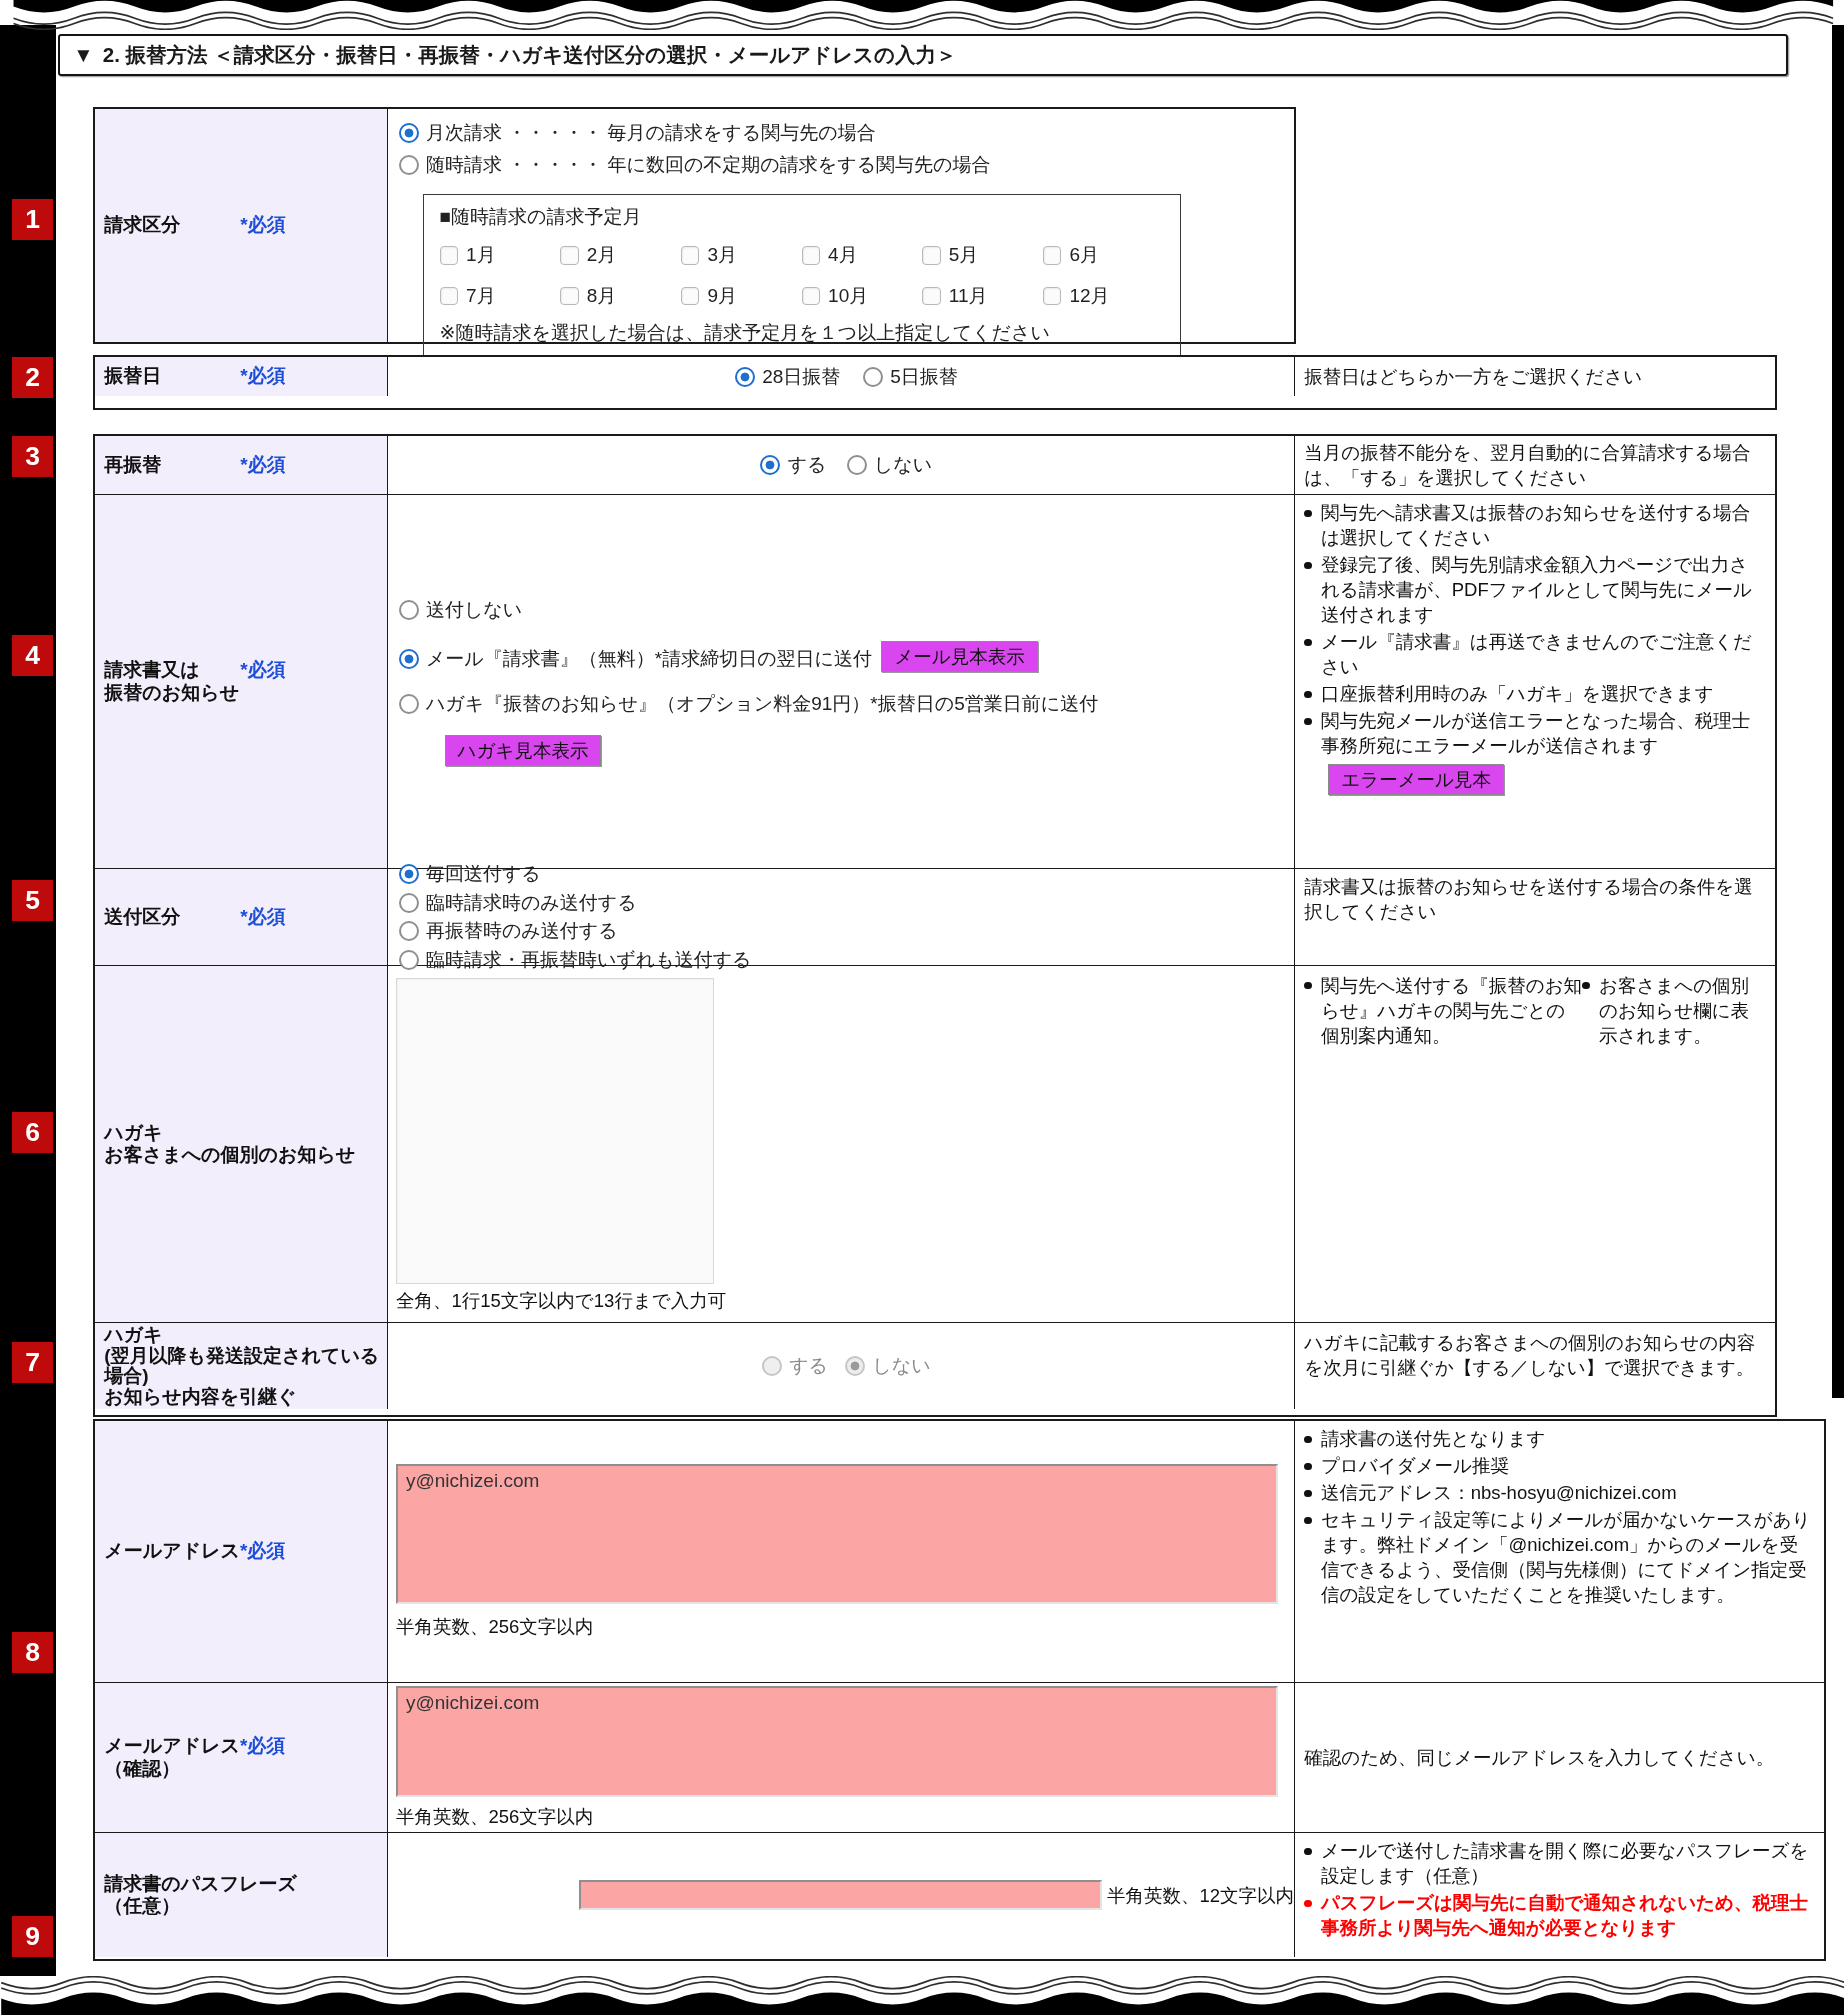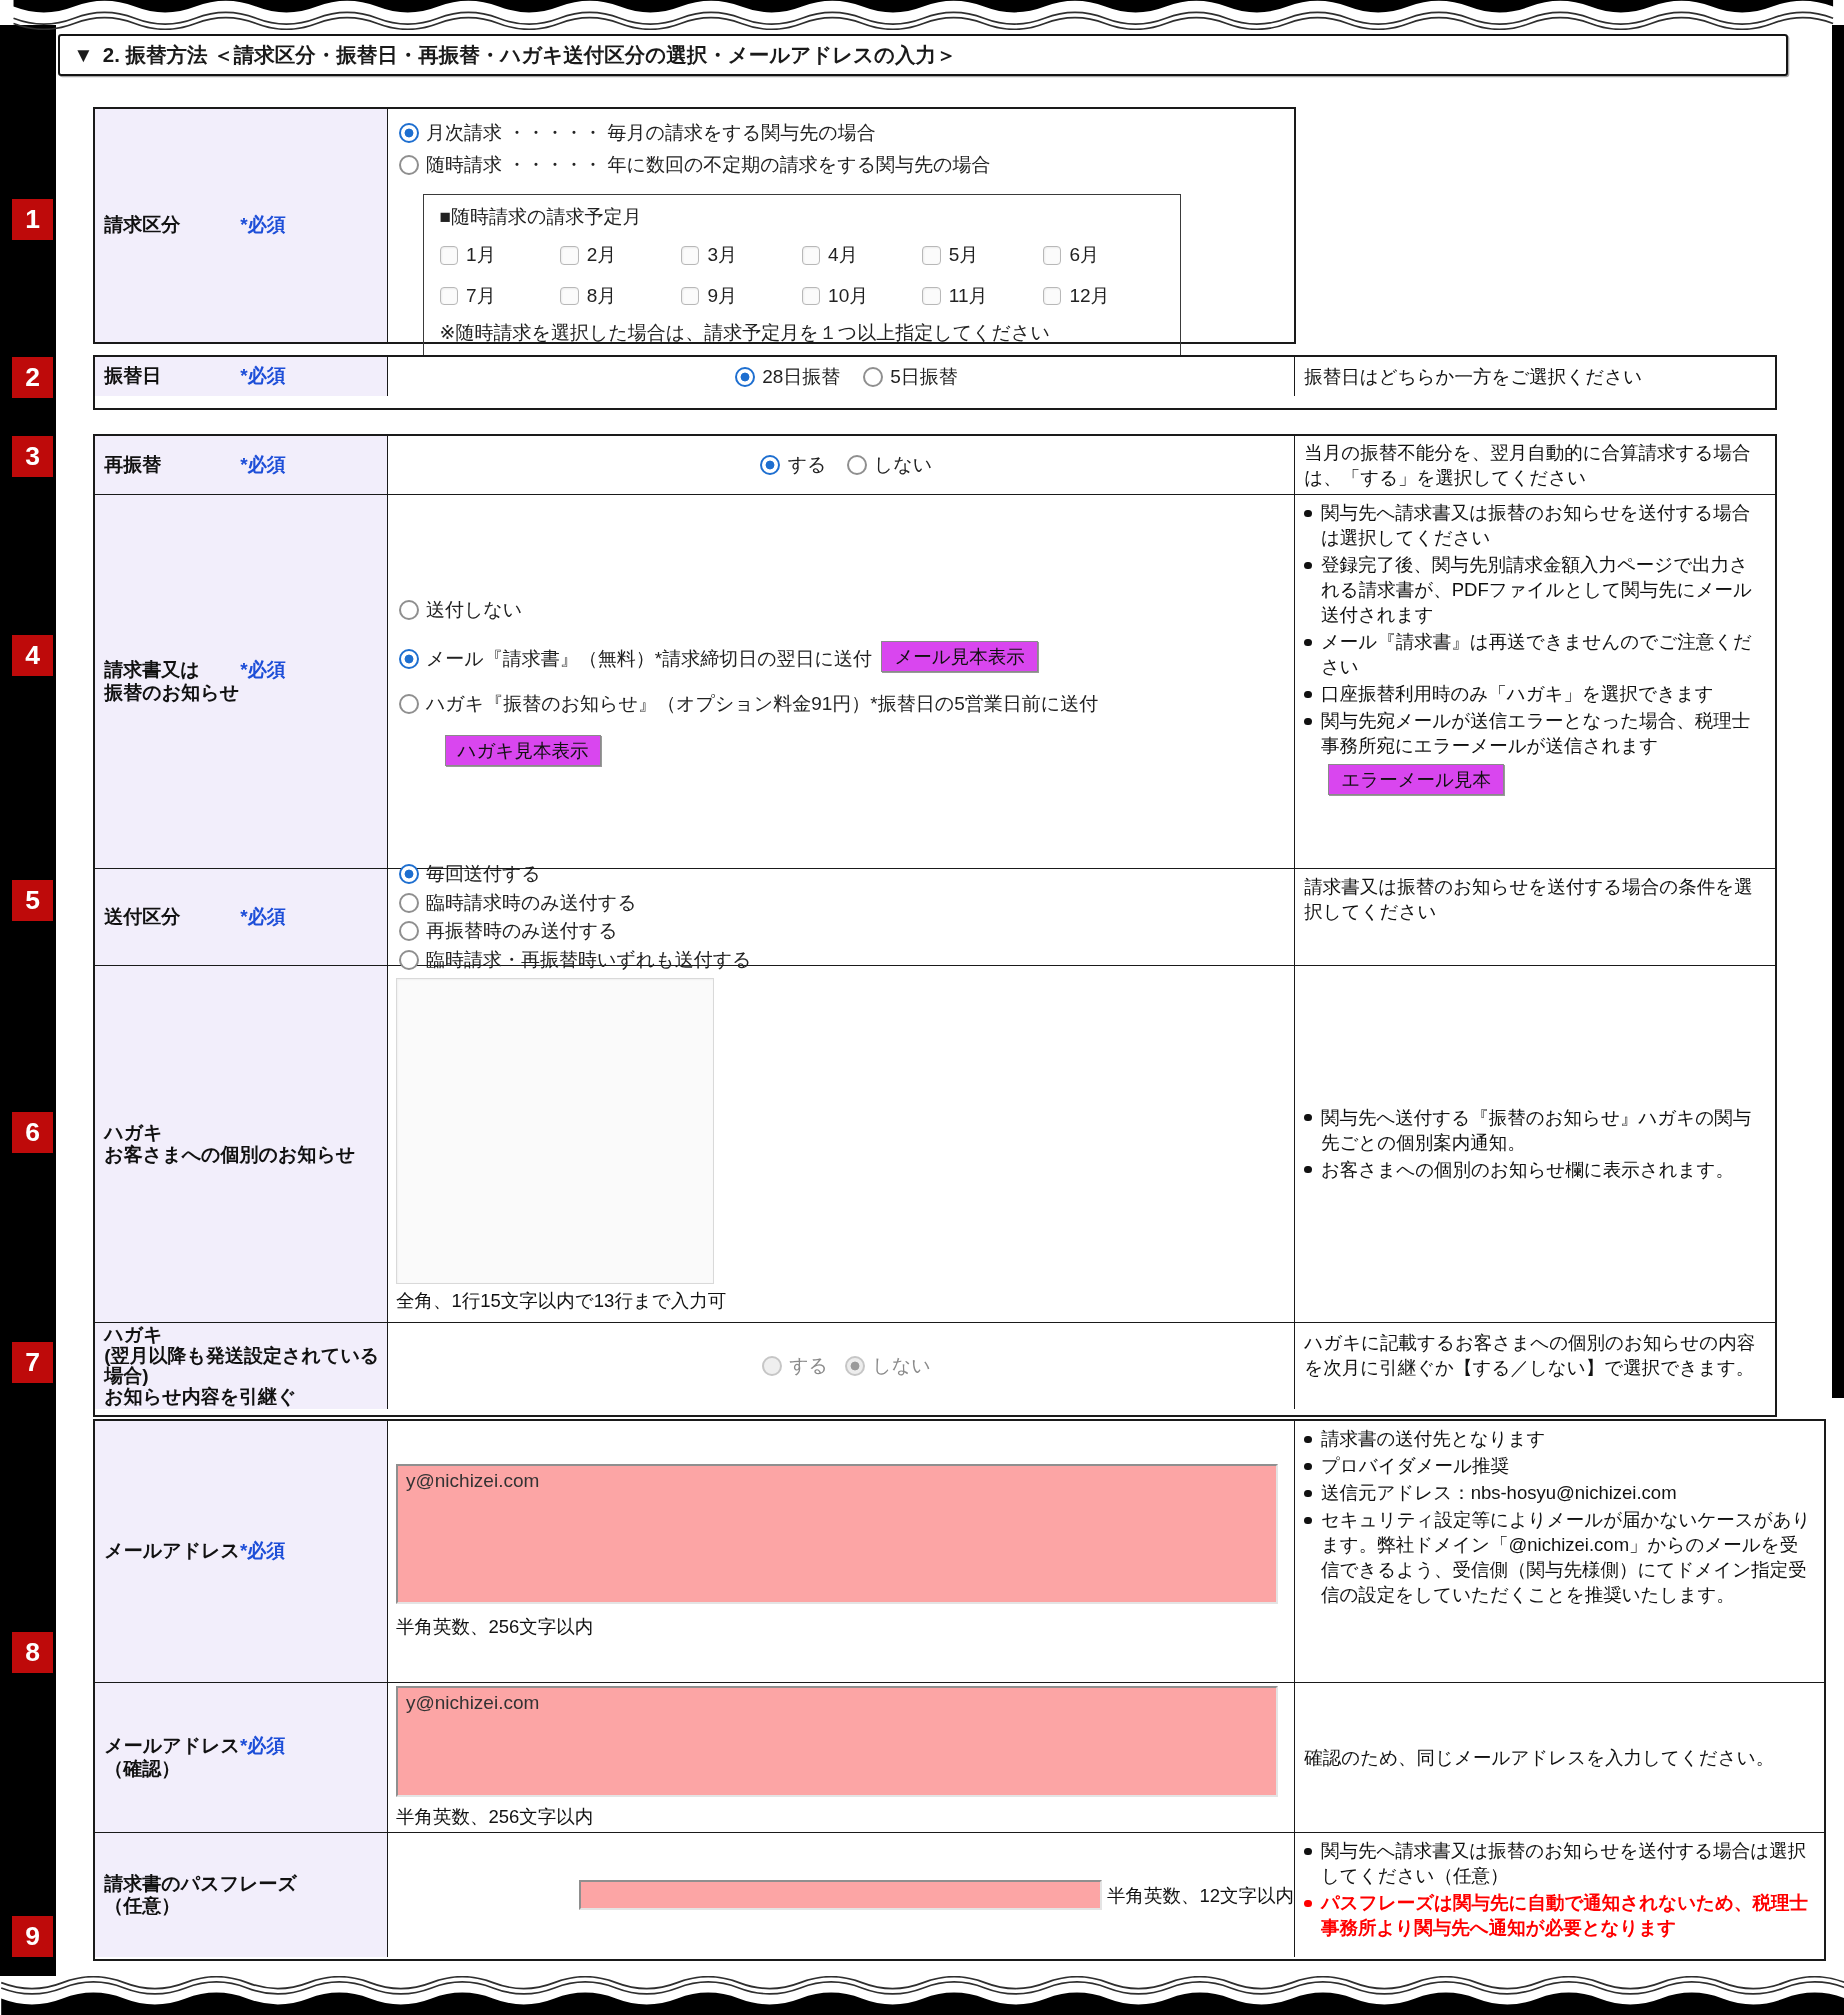--- a/index.html
+++ b/index.html
@@ -292,21 +292,21 @@
 
     <div class="row" style="height:357px;">
       <div class="c-label">
         <div>ハガキ</div>
         <div>お客さまへの個別のお知らせ</div>
       </div>
       <div class="c-content" style="padding:12px 0 0 8px;">
         <textarea class="ta-plain" style="width: 318px; height: 306px;"></textarea>
         <div class="note" style="margin-top:4px;">全角、1行15文字以内で13行まで入力可</div>
       </div>
-      <div class="c-help vcenter" style="display:flex;flex-direction:column;">
+      <div class="c-help vcenter" style="display:flex;flex-direction:row;">
         <div class="bl">
             <span class="dot"></span>
             <span>関与先へ送付する『振替のお知らせ』ハガキの関与先ごとの個別案内通知。</span>
           </div>
         <div class="bl">
             <span class="dot"></span>
             <span>お客さまへの個別のお知らせ欄に表示されます。</span>
           </div>
       </div>
     </div>
@@ -390,21 +390,21 @@
         <div>請求書のパスフレーズ</div>
         <div>（任意）</div>
       </div>
       <div class="c-content vcenter hrow" style="padding-left:8px;gap:5.3px;justify-content:flex-end;">
         <input class="ta-orange" type="text" style="width: 523px; height: 30px;" value="">
         <span class="note">半角英数、12文字以内</span>
       </div>
       <div class="c-help" style="padding-top:5.3px;">
         <div class="bl">
             <span class="dot"></span>
-            <span>関与先へ請求書又は振替のお知らせを送付する場合は選択してください（任意）</span>
+            <span>メールで送付した請求書を開く際に必要なパスフレーズを設定します（任意）</span>
           </div>
         <div class="bl warn">
             <span class="dot"></span>
             <span>パスフレーズは関与先に自動で通知されないため、税理士事務所より関与先へ通知が必要となります</span>
           </div>
       </div>
     </div>
   </div>
 
   <svg class="wave" style="top:1976px;" width="1844" height="39" viewBox="0 0 2786 59">

